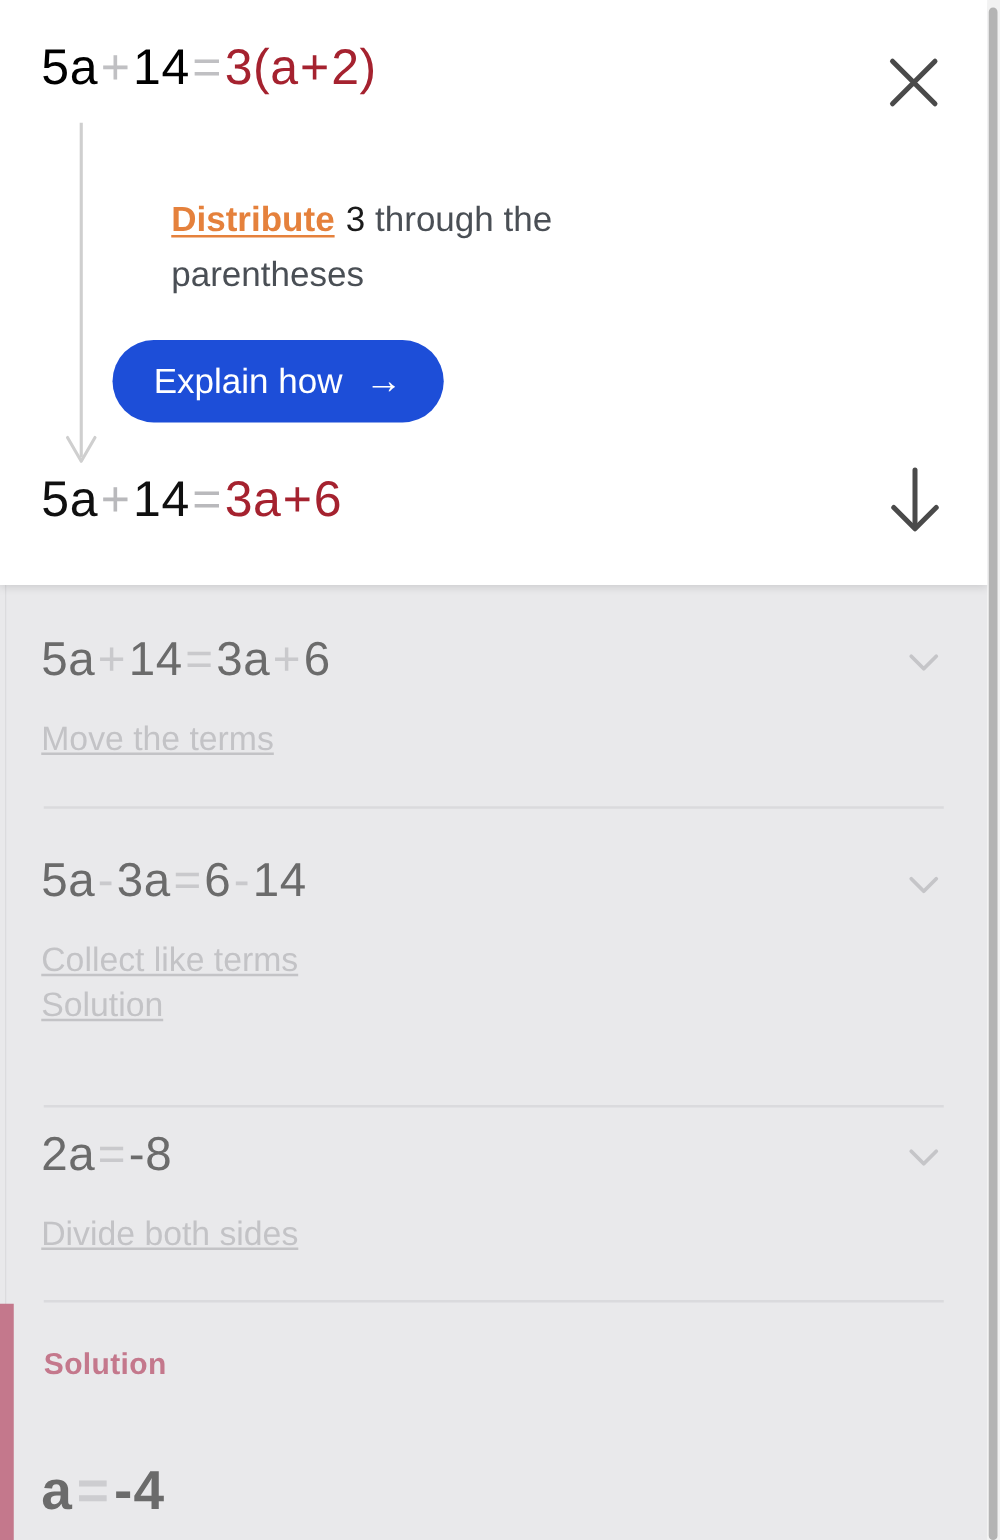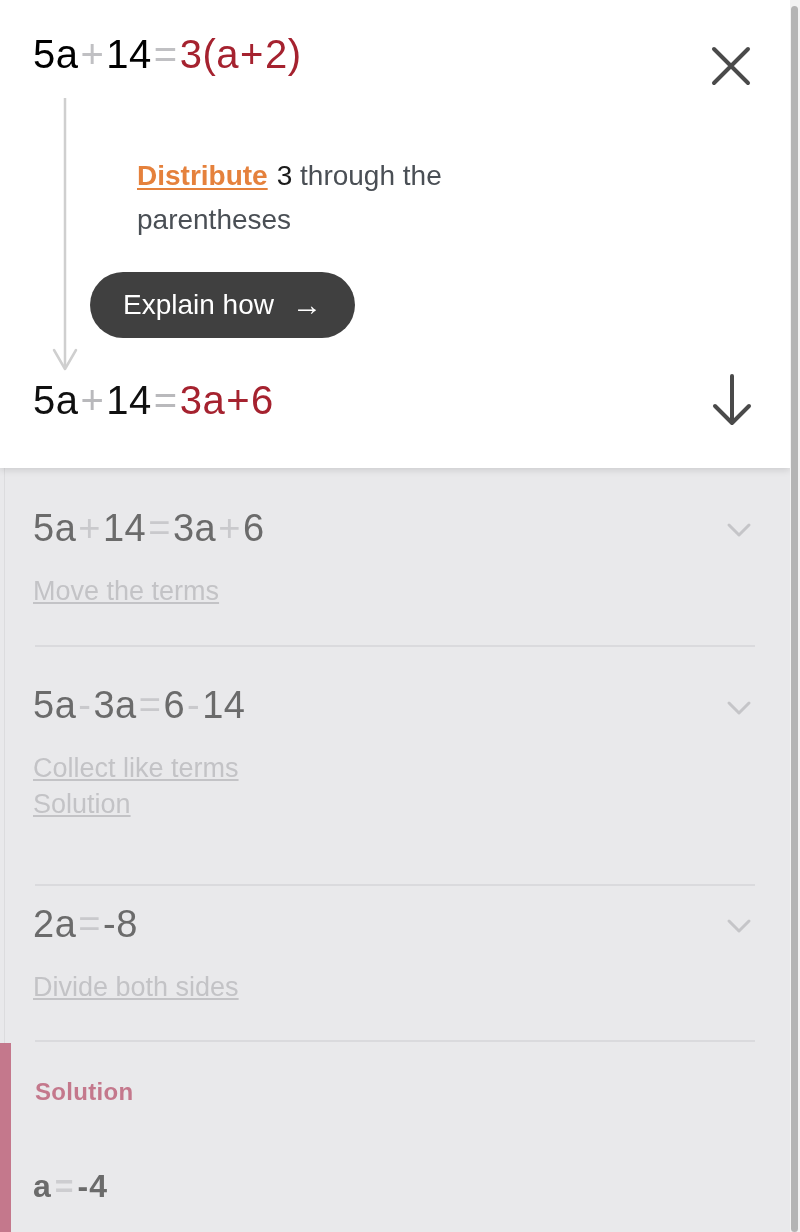--- a/index.html
+++ b/index.html
@@ -100,21 +100,21 @@
     font-size: 24px;
     font-weight: bold;
     color: #c4788c;
     letter-spacing: 0.3px;
   }
 
   .solution-eq {
     position: absolute;
     left: 33px;
     top: 1168px;
-    font-size: 32px;
+    font-size: 44px;
     font-weight: bold;
     color: #6b6b6b;
     letter-spacing: 1px;
     white-space: nowrap;
   }
 
   .solution-eq .op { color: #cdcdd0; padding: 0 3px; }
 
   
   .card {
@@ -181,21 +181,21 @@
   .hint-num { color: #1b1b1b; }
 
   .explain-btn {
     position: absolute;
     left: 90px;
     top: 272px;
     height: 66px;
     padding: 0 33px;
     border: none;
     border-radius: 33px;
-    background: #404040;
+    background: #1d4ed8;
     color: #ffffff;
     font-family: "Liberation Sans", "DejaVu Sans", sans-serif;
     font-size: 28px;
     display: flex;
     align-items: center;
     gap: 18px;
     cursor: pointer;
   }
 
   .card-eq-result {

